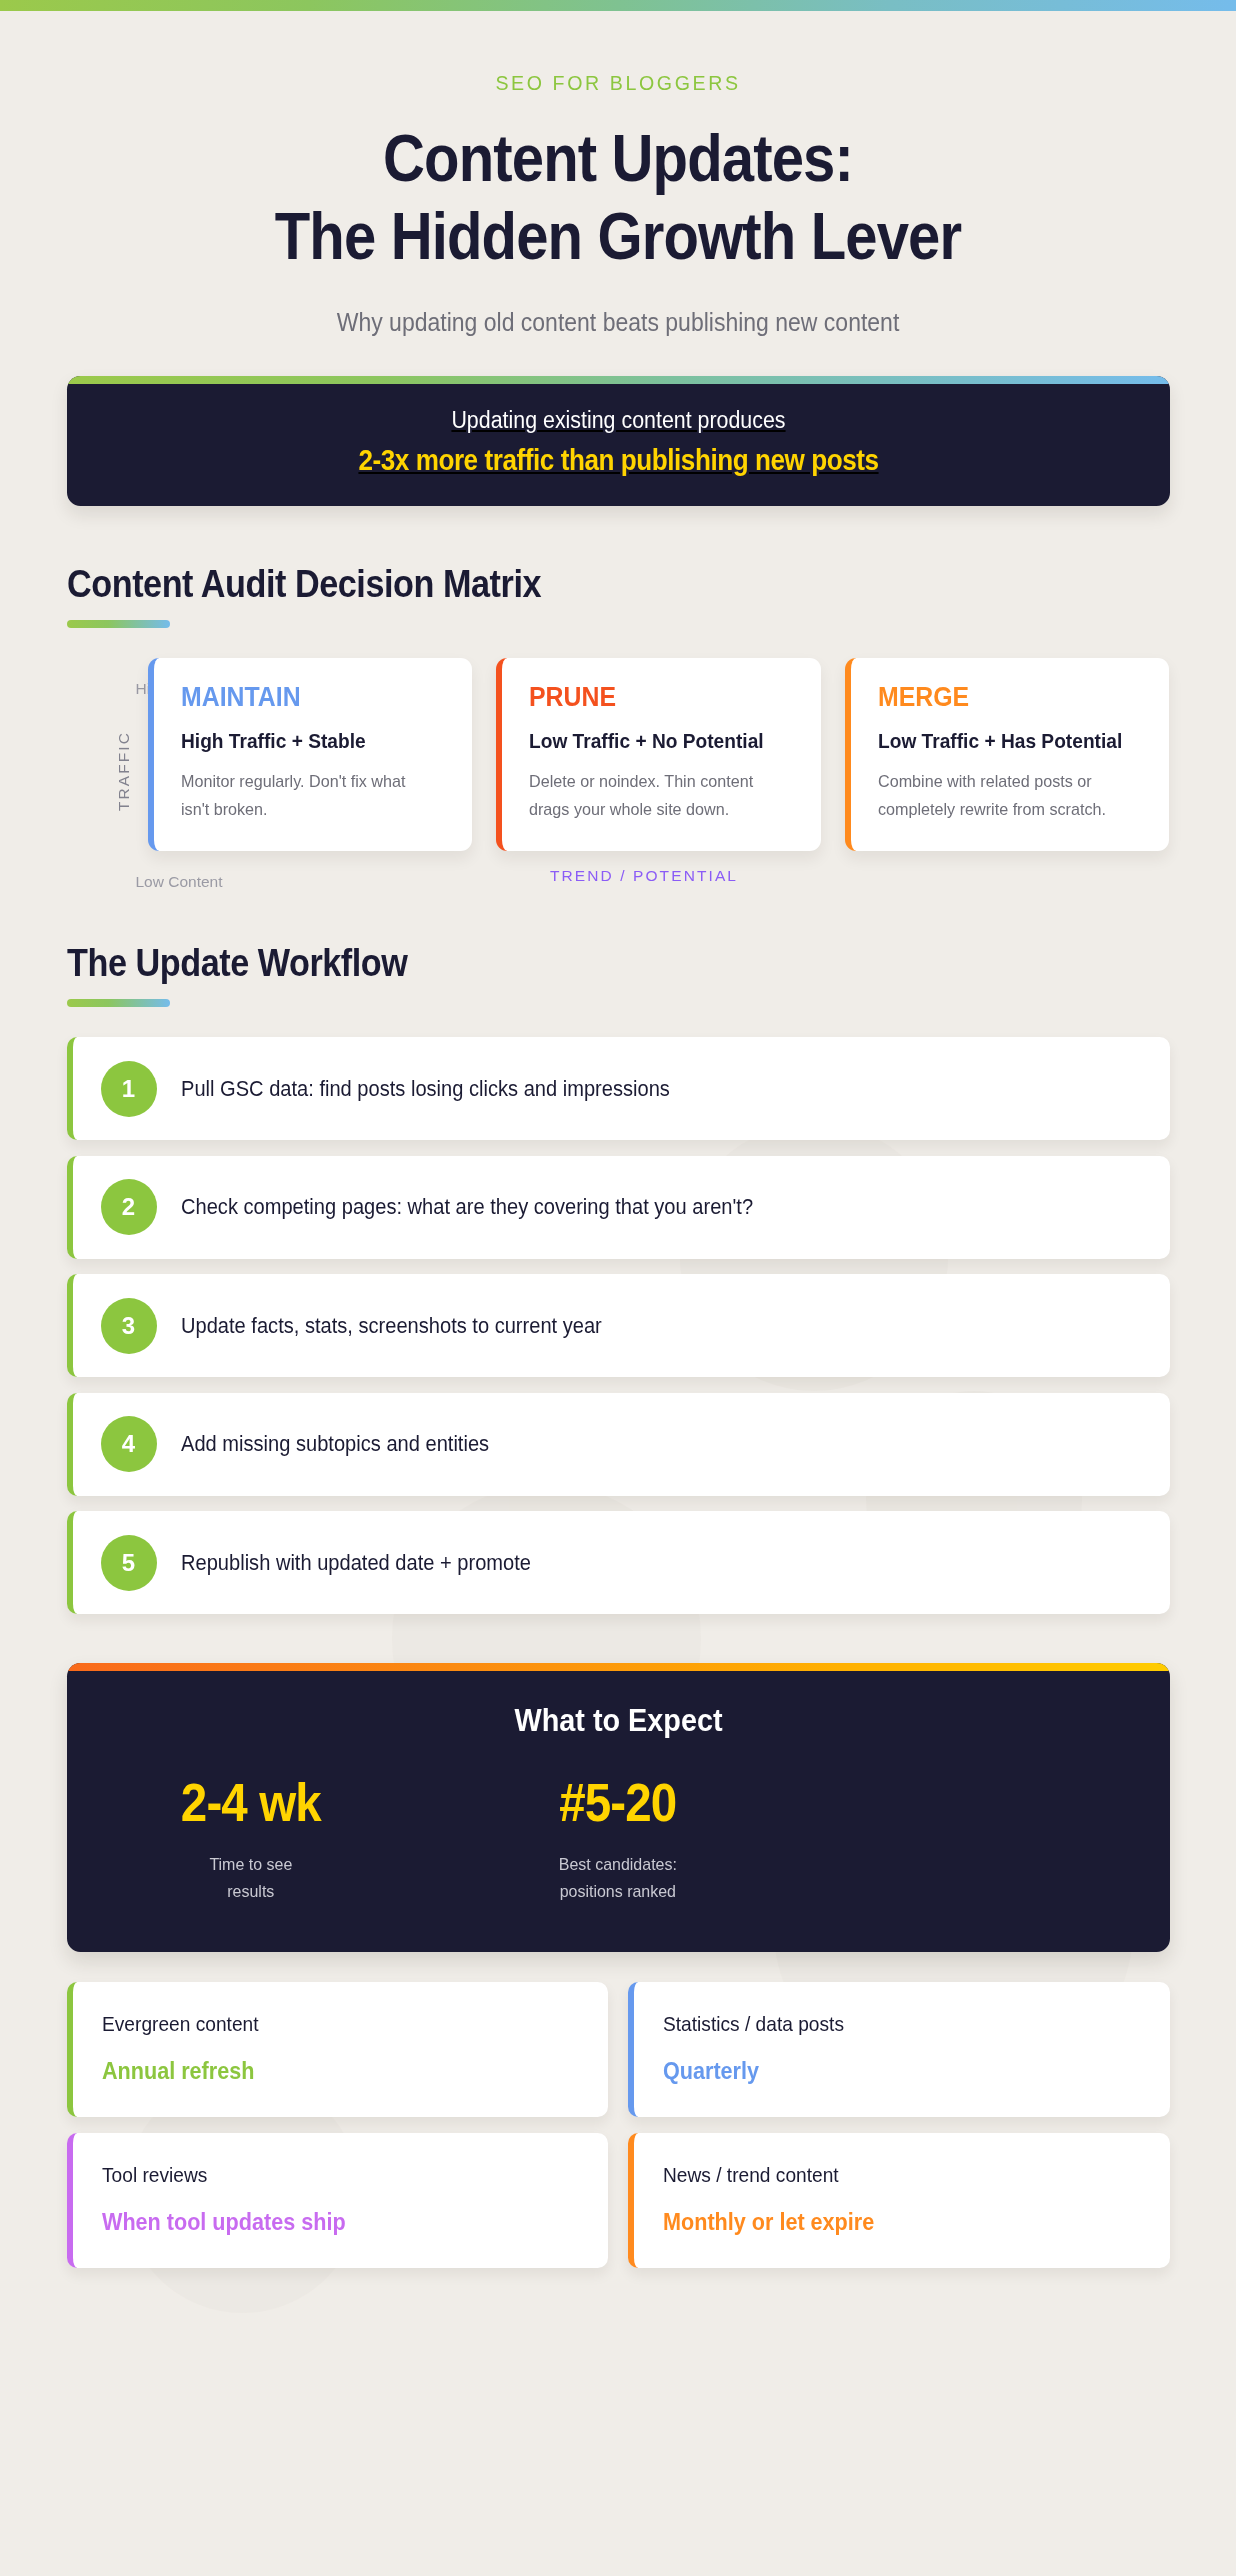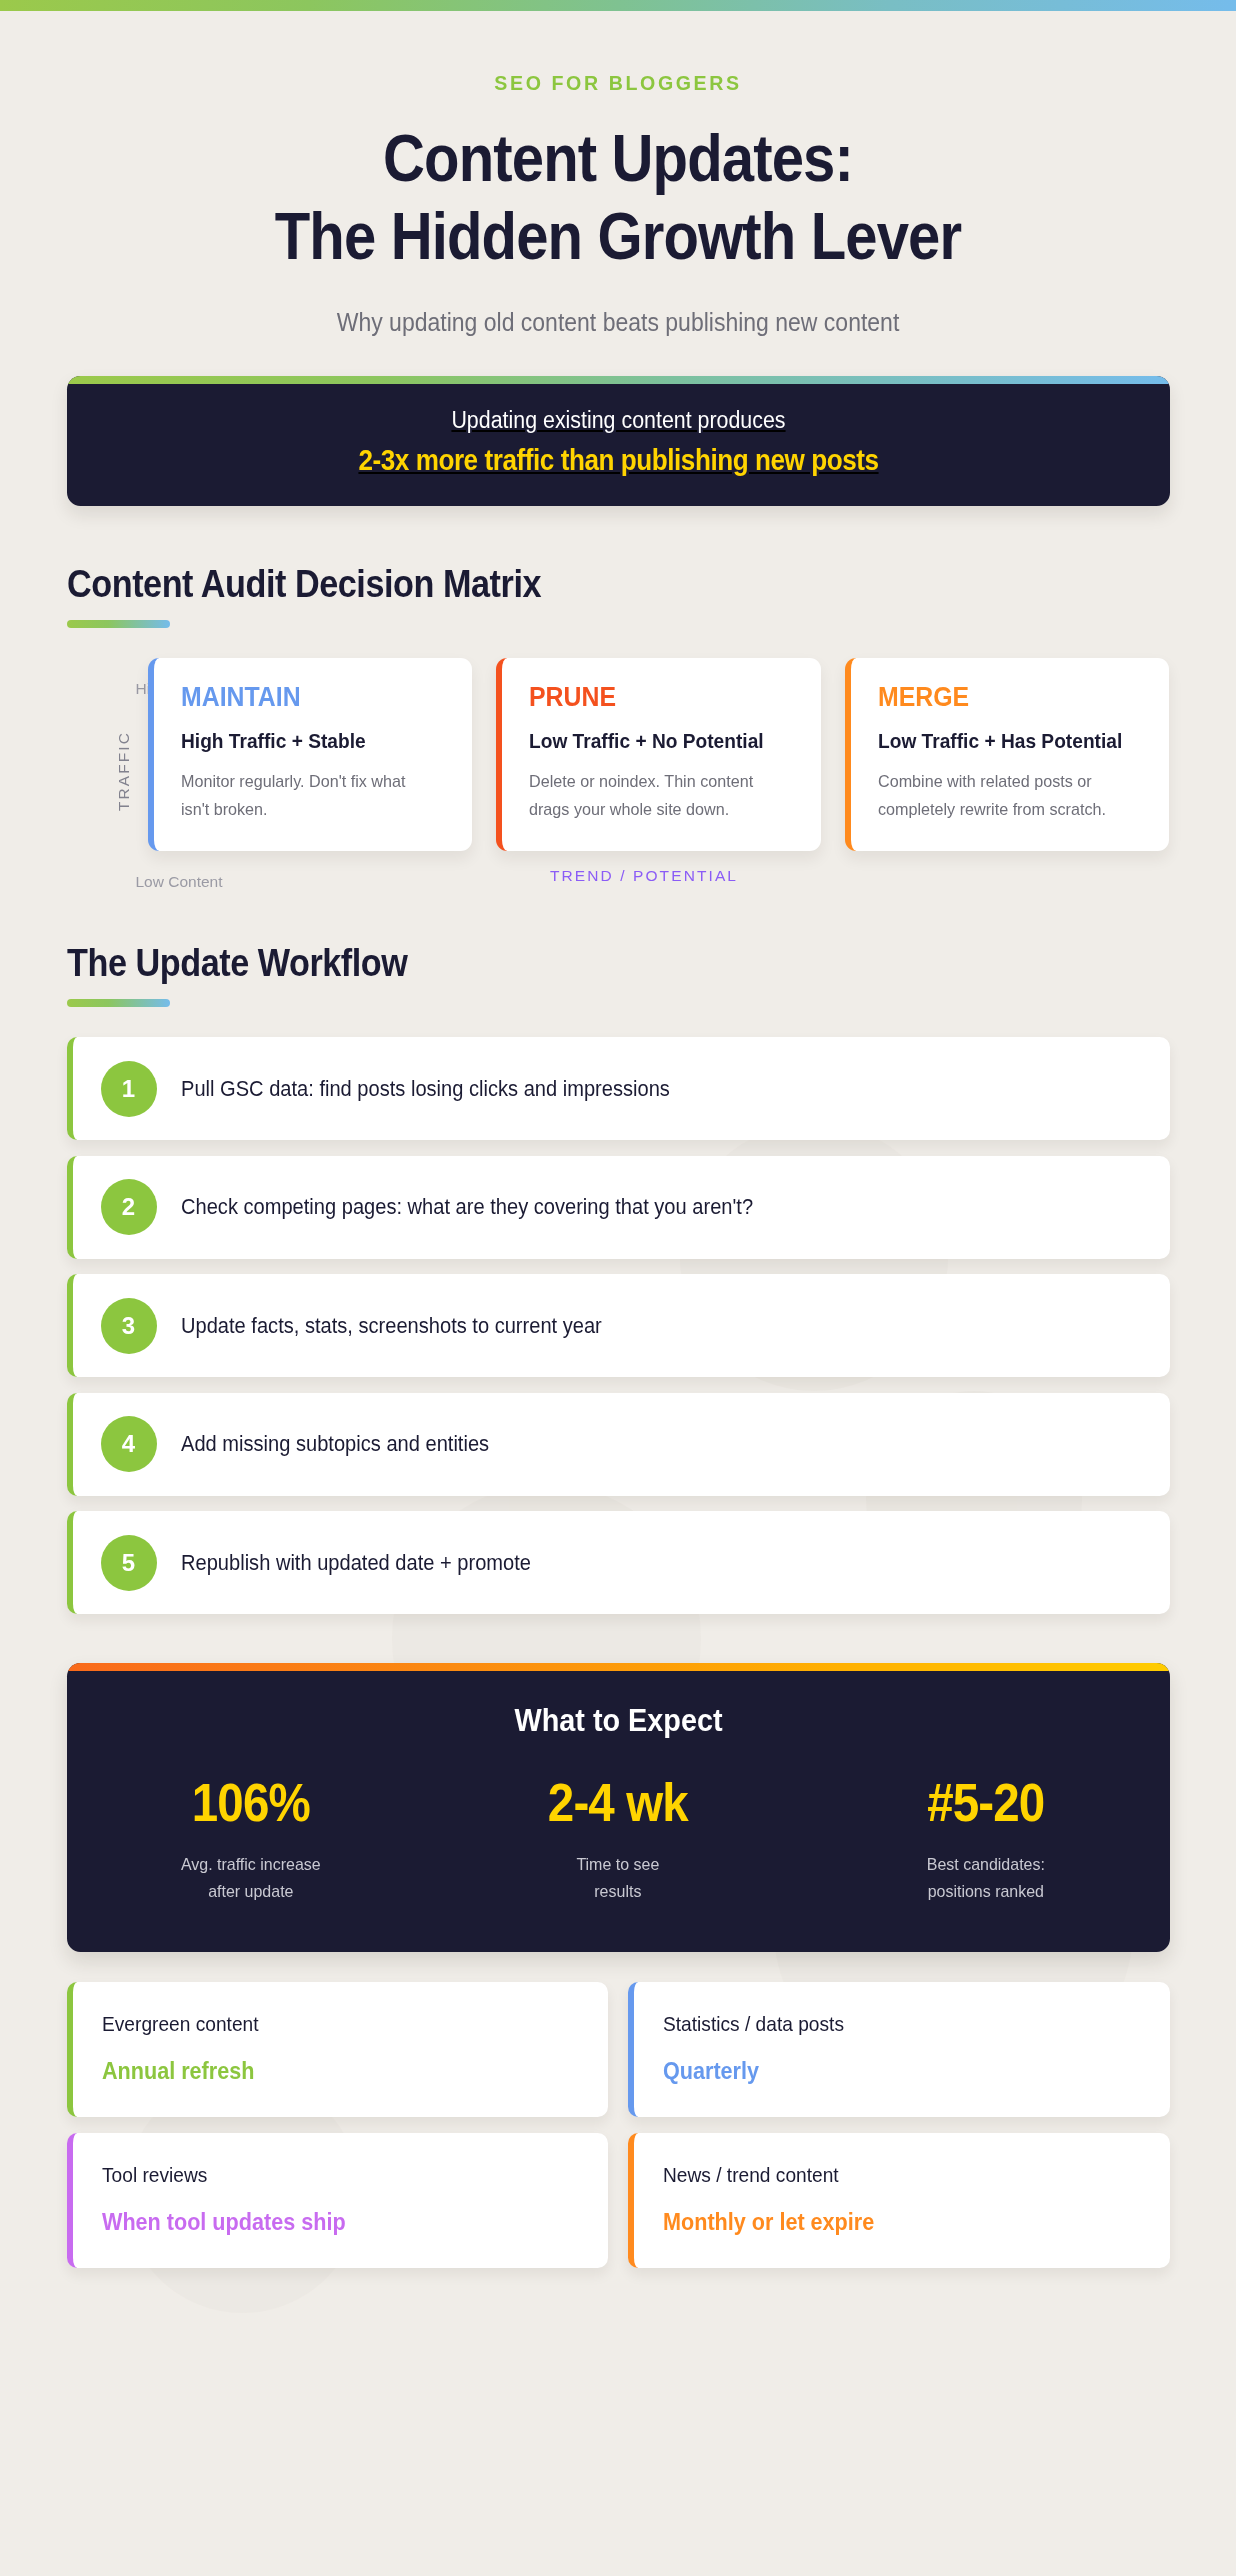--- a/index.html
+++ b/index.html
@@ -28,21 +28,21 @@
     position:absolute; display:block;
     background:#EAE6E0;
     border-radius:50%;
   }
 
   
   .hero { text-align:center; padding:61px 0 0; position:relative; z-index:2;}
   .eyebrow {
     color:#8CC63F;
     font-size:19.6px;
-    font-weight:bold;
+    font-weight:normal;
     letter-spacing:2.6px;
     text-transform:uppercase;
     font-family:"Liberation Sans", sans-serif;
   }
   .hero h1 {
     margin-top:25px;
     font-size:66px;
     line-height:1.18;
     color:#1B1B33;
     font-family:"Liberation Sans Narrow","Liberation Sans", sans-serif;
@@ -374,27 +374,20 @@
       <div class="step">
         <div class="num">5</div>
         <div class="txt">Republish with updated date + promote</div>
       </div>
     </div>
 
     <div class="stats">
       <div class="bar"></div>
       <h3>What to Expect</h3>
       <div class="stat-row">
-        <div class="stat">
-          <div class="val">106%</div>
-          <div class="lbl">
-            <span>Avg. traffic increase</span><br>
-            <span>after update</span>
-          </div>
-        </div>
         <div class="stat">
           <div class="val">2-4 wk</div>
           <div class="lbl">
             <span>Time to see</span><br>
             <span>results</span>
           </div>
         </div>
         <div class="stat">
           <div class="val">#5-20</div>
           <div class="lbl">

